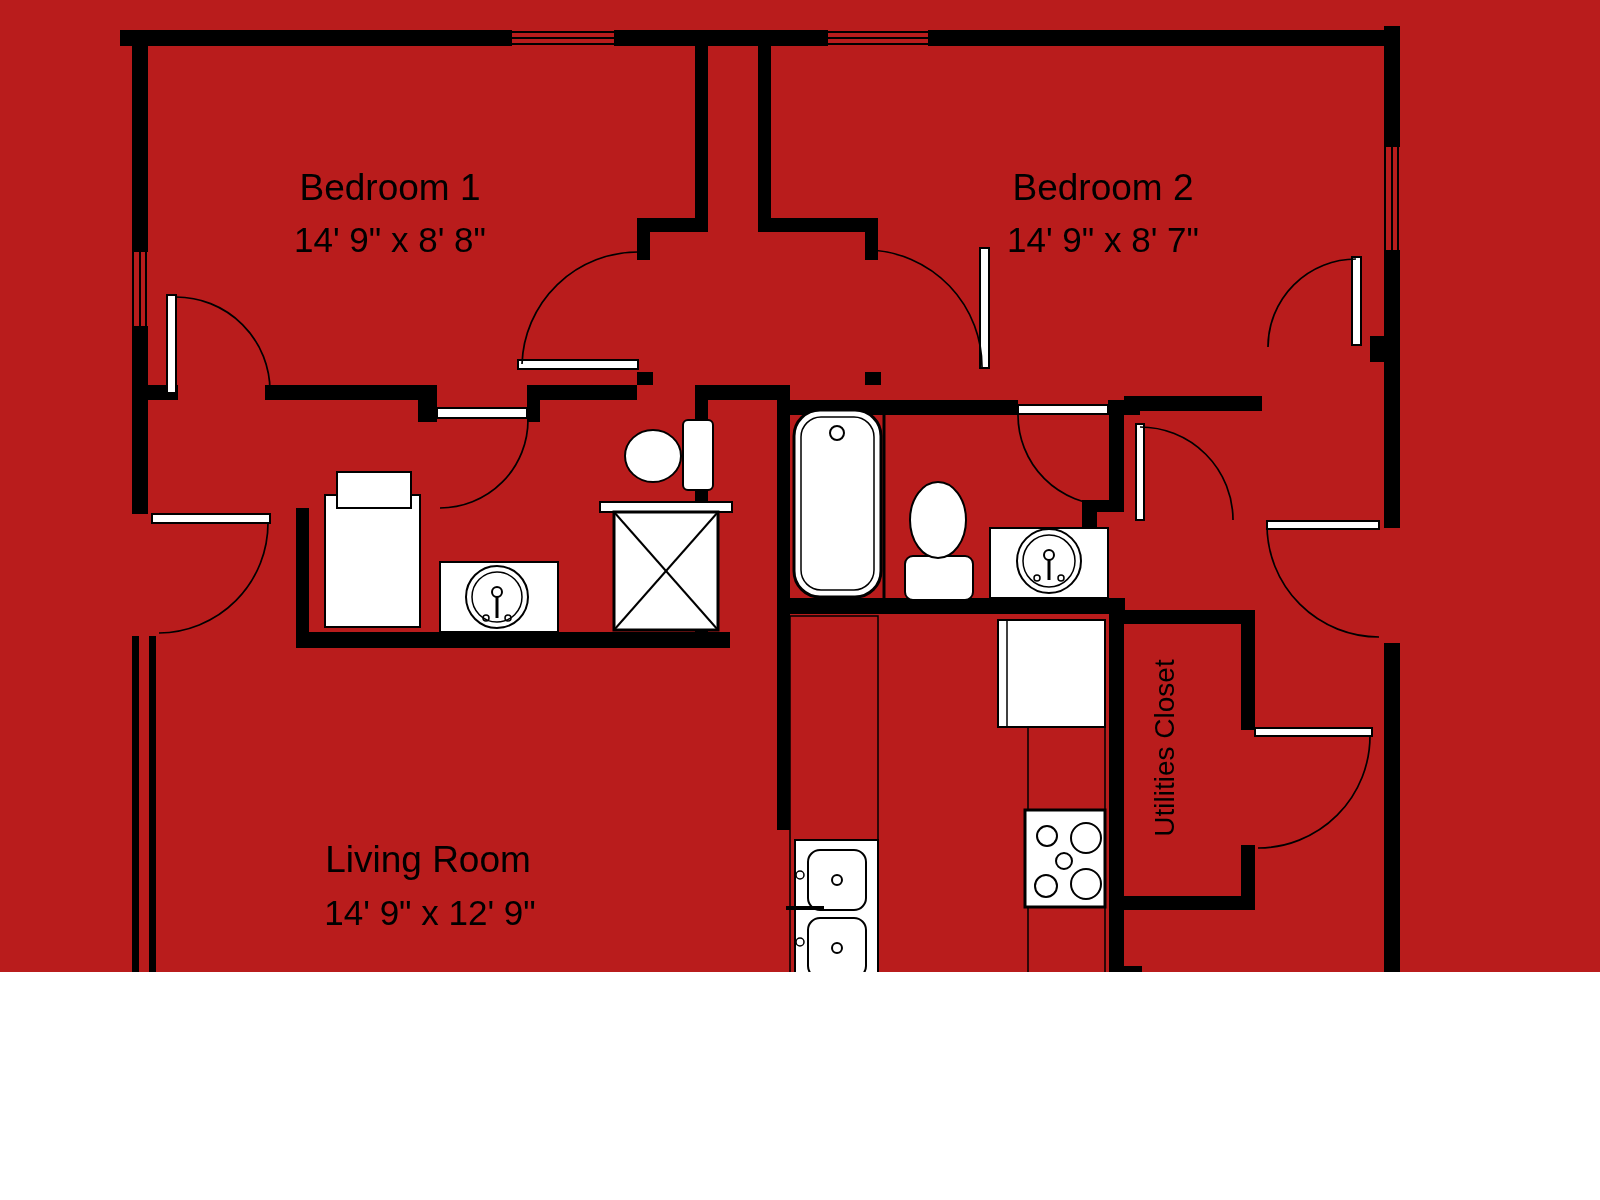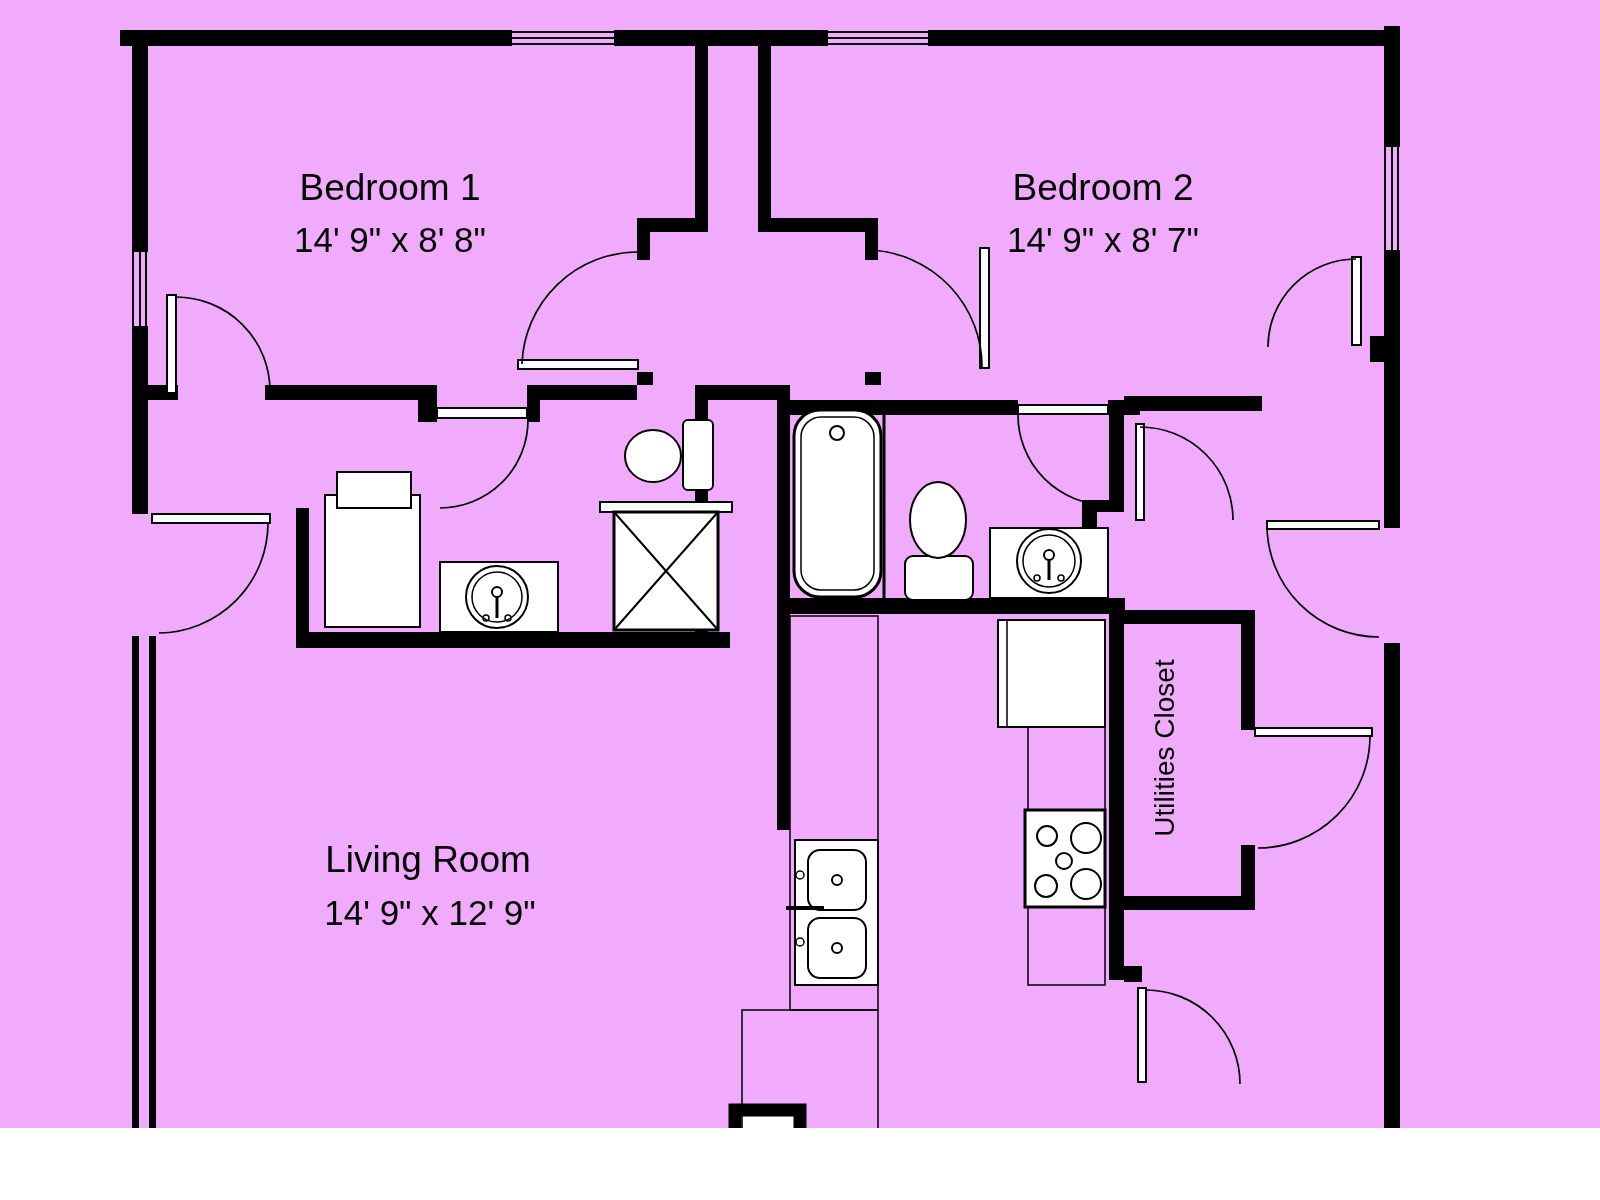--- a/index.html
+++ b/index.html
@@ -1,18 +1,18 @@
 <!DOCTYPE html>
 <html><head>
 <meta charset="utf-8">
 <title>Floor Plan</title>
 <style>
   html,body{margin:0;padding:0;background:#ffffff;}
   .plan-canvas{
-    width:1600px;height:1128px;position:relative;background:#f0abfc;
+    width:1600px;height:972px;position:relative;background:#b91c1c;
     font-family:"Liberation Sans", sans-serif;
   }
   svg{display:block;}
   .wall{fill:#000000;stroke:none;}
   .win-line{stroke:#000000;stroke-width:2;fill:none;}
   .thin-wall{fill:#ffffff;stroke:#000000;stroke-width:2;}
   .leaf{fill:#ffffff;stroke:#000000;stroke-width:2;}
   .arc{fill:none;stroke:#000000;stroke-width:1.7;}
   .fix2{fill:#ffffff;stroke:#000000;stroke-width:2;}
   .fix3{fill:#ffffff;stroke:#000000;stroke-width:3;}

